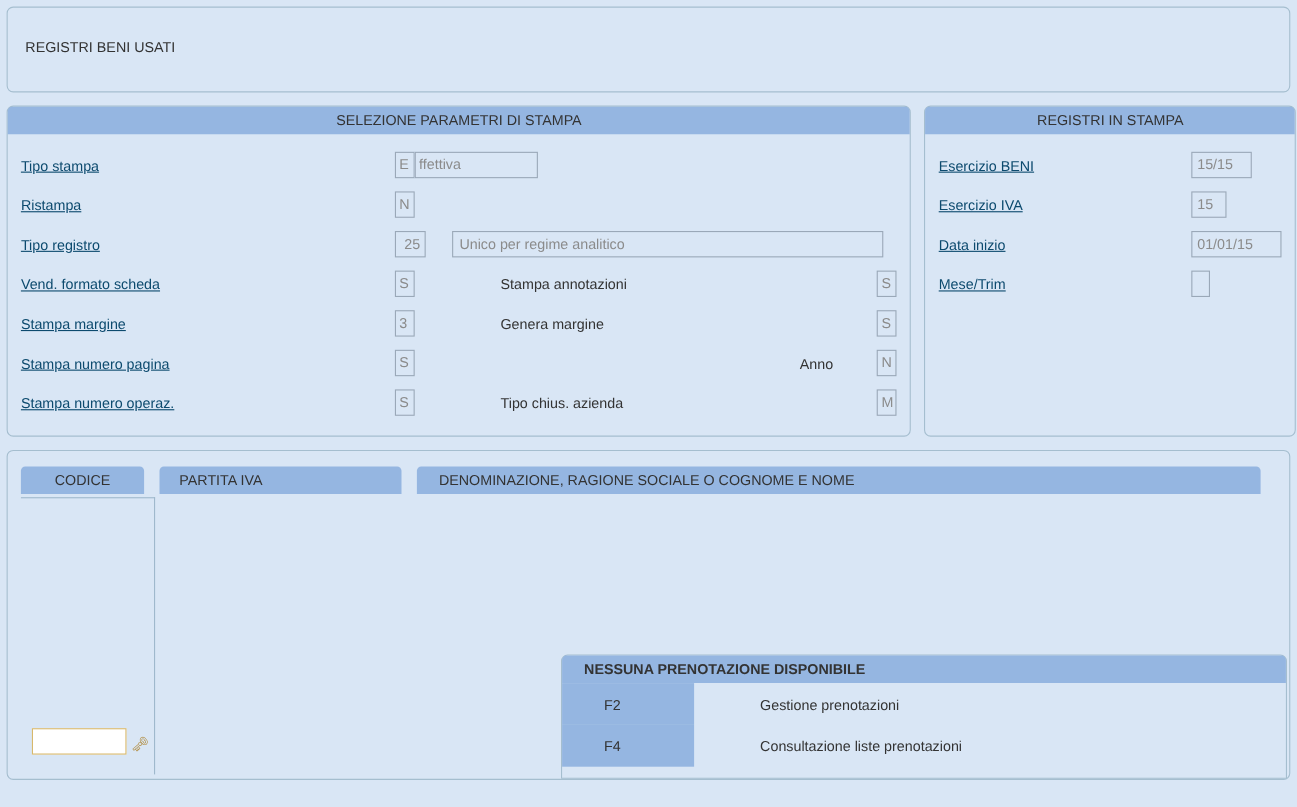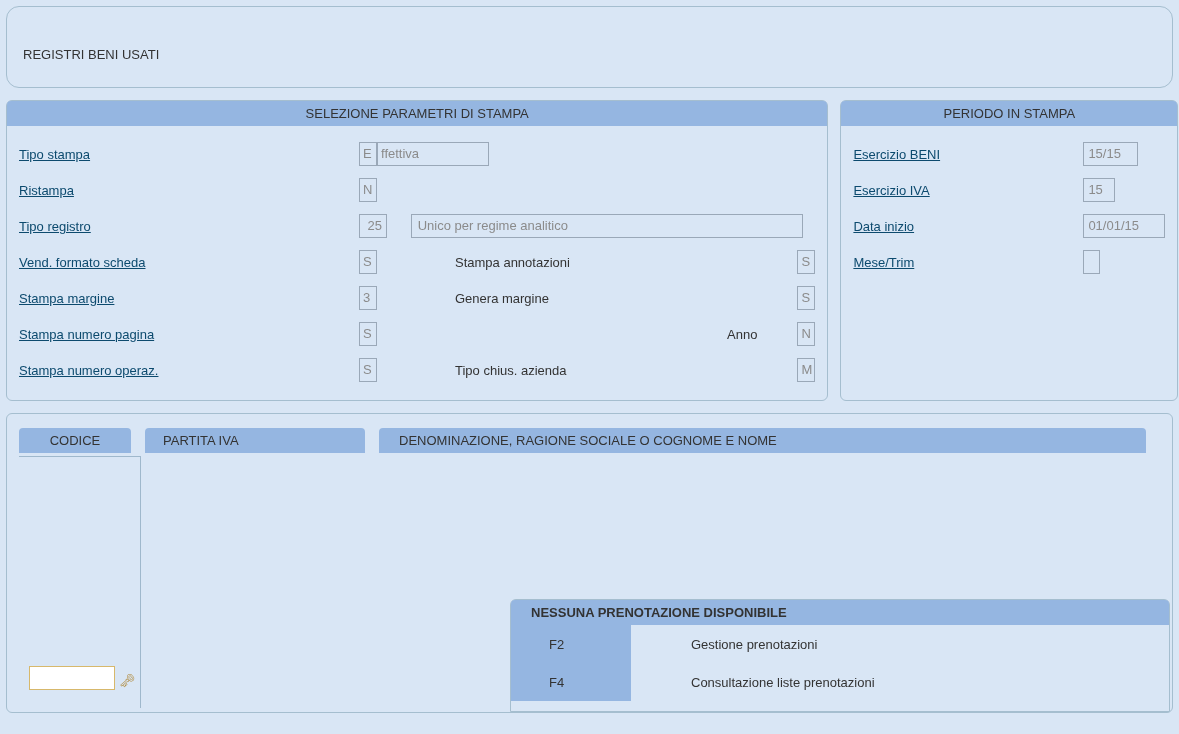--- a/index.html
+++ b/index.html
@@ -18,22 +18,21 @@
   height: 100%;
 }
 .panel {
   background: #d9e6f5;
   border: 1px solid #a5becf;
   border-radius: 6px;
   margin-bottom: 12px;
 }
 .title-panel {
   height: 78px;
-  padding: 40px 16px;
-  border-radius: 13px;
+  padding: 28px 16px;
 }
 .section-header {
   background: #95b6e1;
   text-align: center;
   font-family: Verdana, sans-serif;
   font-size: 13px;
   padding: 5px 0;
   color: #333;
   border-radius: 4px 4px 0 0;
 }
@@ -241,21 +240,21 @@
             <span class="mid-label" style="padding-left:48px;">Tipo chius. azienda</span>
             <span></span>
             <span class="input-box small-box sub-right">M</span>
           </div>
         </div>
 
       </div>
     </div>
 
     <div class="panel period-panel">
-      <div class="section-header">PERIODO IN STAMPA</div>
+      <div class="section-header">REGISTRI IN STAMPA</div>
       <div class="content-body">
         <div class="field-row-period">
           <span class="label">Esercizio BENI</span>
           <span class="input-box yearpair-box">15/15</span>
         </div>
         <div class="field-row-period">
           <span class="label">Esercizio IVA</span>
           <span class="input-box year1-box">15</span>
         </div>
         <div class="field-row-period">

